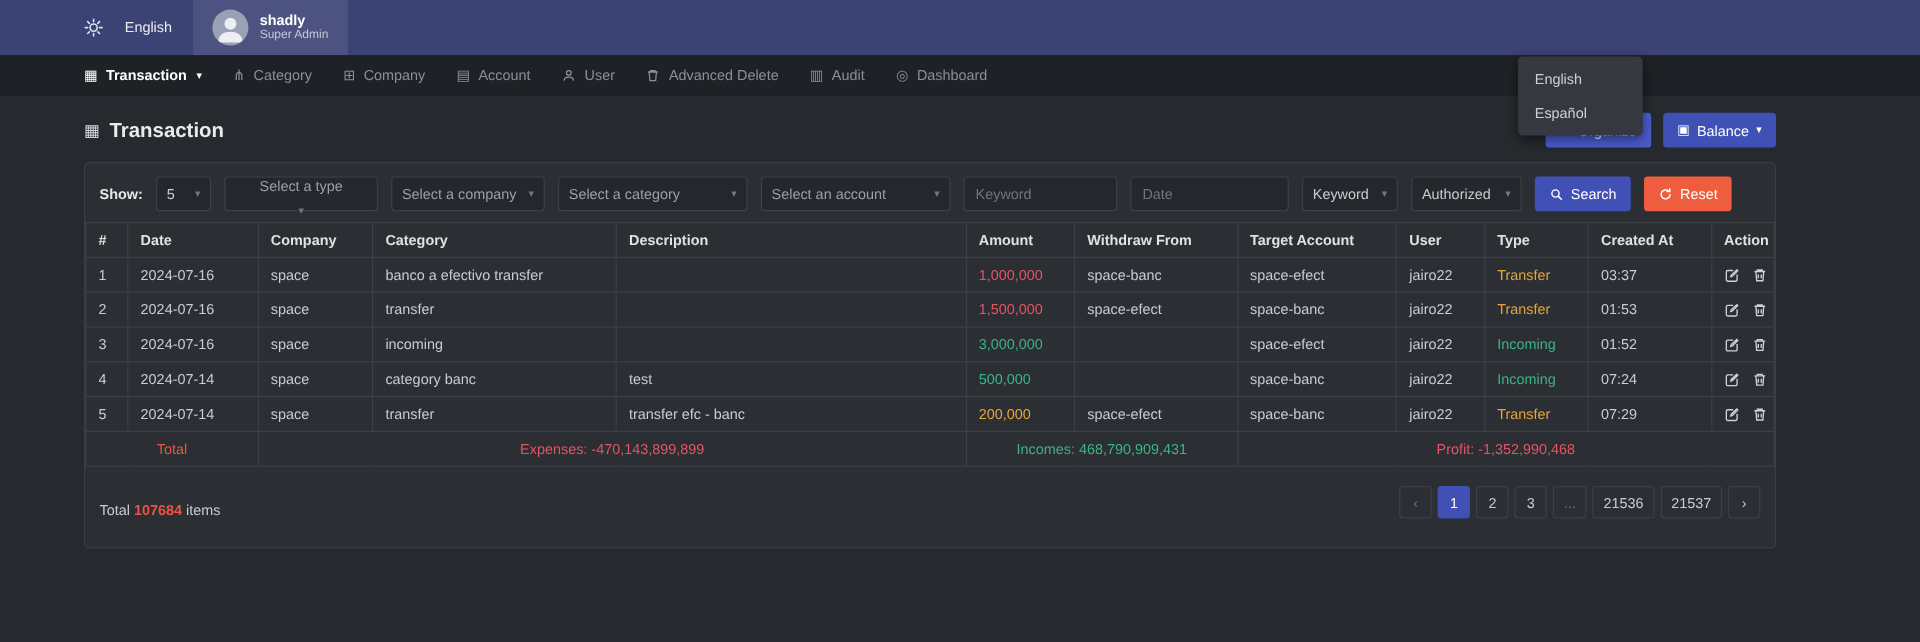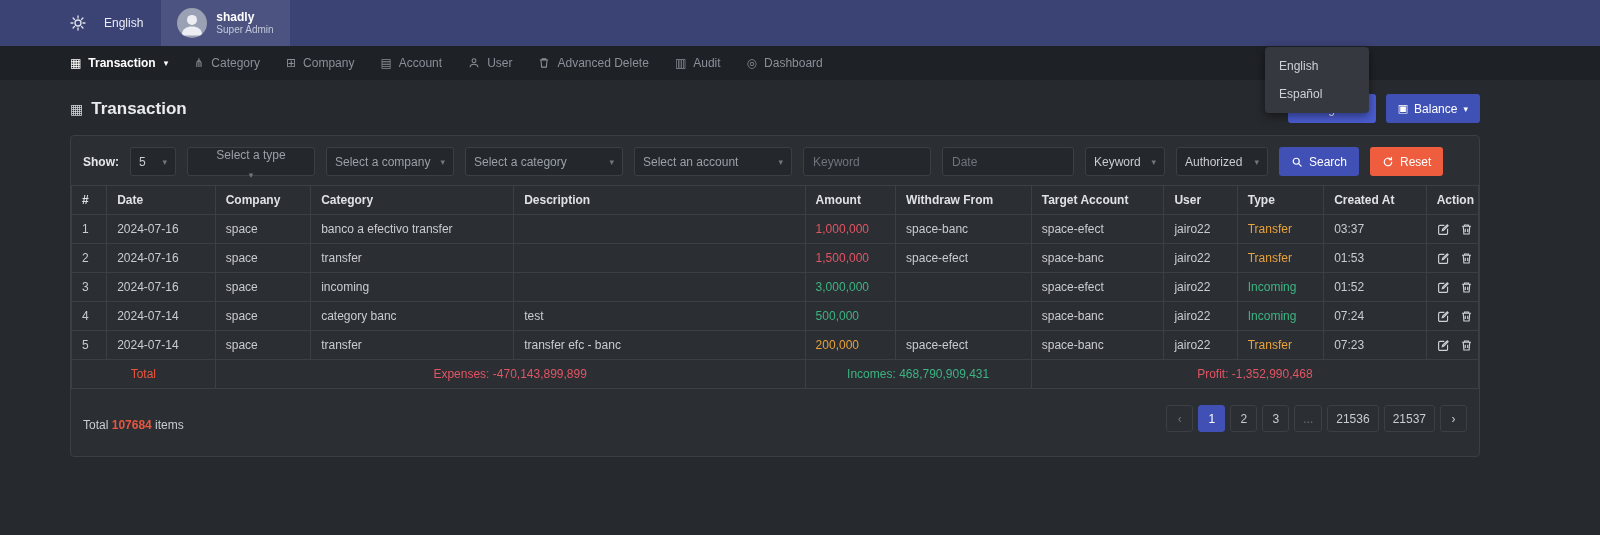--- a/index.html
+++ b/index.html
@@ -418,21 +418,21 @@
           <td>5</td>
           <td>2024-07-14</td>
           <td>space</td>
           <td>transfer</td>
           <td>transfer efc - banc</td>
           <td class="amount-cell c-orange">200,000</td>
           <td>space-efect</td>
           <td>space-banc</td>
           <td>jairo22</td>
           <td class="c-orange">Transfer</td>
-          <td>07:23</td>
+          <td>07:29</td>
           <td class="action-cell">
             <span class="icon-btn">
                 <svg width="13" height="13" viewBox="0 0 16 16" fill="none" stroke="currentColor" stroke-width="1.4">
                   <path d="M9 3H3.5A1.5 1.5 0 0 0 2 4.5v8A1.5 1.5 0 0 0 3.5 14h8a1.5 1.5 0 0 0 1.5-1.5V7"></path>
                   <path d="M12.7 2.3l1 1L8.2 8.8l-1.7.5.5-1.7z"></path>
                 </svg>
               </span>
             <span class="icon-btn">
                 <svg width="13" height="13" viewBox="0 0 16 16" fill="none" stroke="currentColor" stroke-width="1.4">
                   <path d="M2.5 4h11M5.5 4V2.5h5V4M4 4l.8 9.5h6.4L12 4M6.5 7v4M9.5 7v4"></path>

